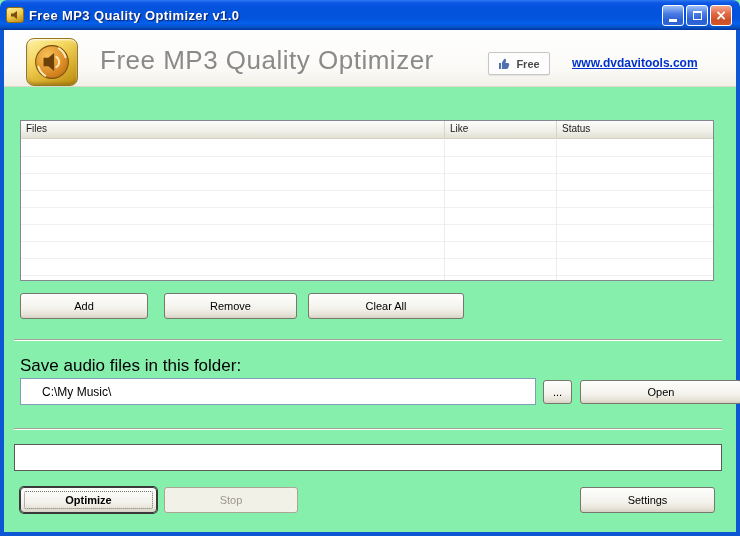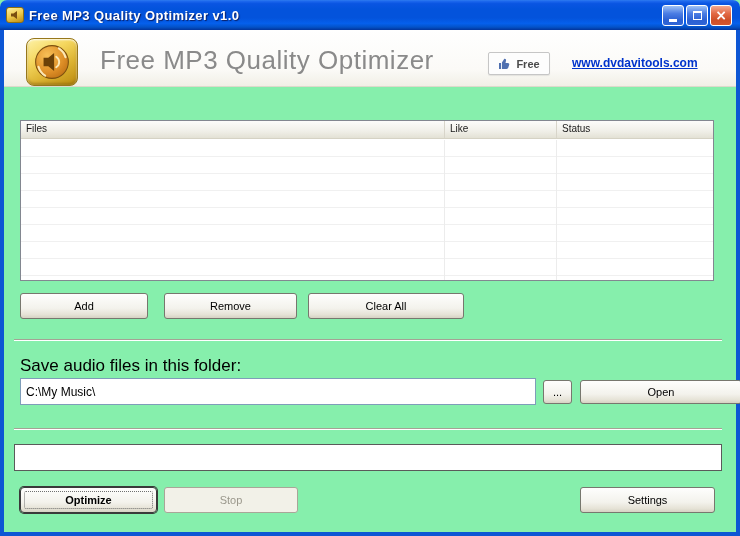--- a/index.html
+++ b/index.html
@@ -64,21 +64,21 @@
   .btn-add{left:20px;top:293px;width:128px;}
   .btn-remove{left:164px;top:293px;width:133px;}
   .btn-clear{left:308px;top:293px;width:156px;}
 
   .groove{position:absolute;height:2px;border-top:1px solid #A5A295;border-bottom:1px solid #FFFFFF;}
   .g1{left:14px;top:339px;width:708px;}
   .g2{left:14px;top:428px;width:708px;}
 
   .save-label{position:absolute;left:20px;top:356px;font-size:17px;color:#000;}
   .path-input{position:absolute;left:20px;top:378px;width:516px;height:27px;border:1px solid #7F9DB9;background:#fff;
-    font-family:"Liberation Sans",sans-serif;font-size:12px;padding:0 5px;color:#000;outline:none;}
+    font-family:"Liberation Sans",sans-serif;font-size:12px;padding:0 21px;color:#000;outline:none;}
   .btn-browse{left:543px;top:380px;width:29px;height:24px;}
   .btn-open{left:580px;top:380px;width:162px;height:24px;}
 
   .progress{position:absolute;left:14px;top:444px;width:708px;height:27px;background:#FFFFFF;border:1px solid #5A5A5A;}
 
   .btn-optimize{left:20px;top:487px;width:137px;border:1px solid #3A3A3A;box-shadow:0 0 0 1px #3A3A3A;border-radius:4px;font-weight:bold;}
   .btn-optimize::after{content:"";position:absolute;left:3px;top:3px;right:3px;bottom:3px;border:1px dotted #707070;border-radius:2px;}
   .btn-stop{left:164px;top:487px;width:134px;color:#9B988C;border-color:#A9A698;background:#F2F1E8;cursor:default;}
   .btn-settings{left:580px;top:487px;width:135px;}
 </style>

